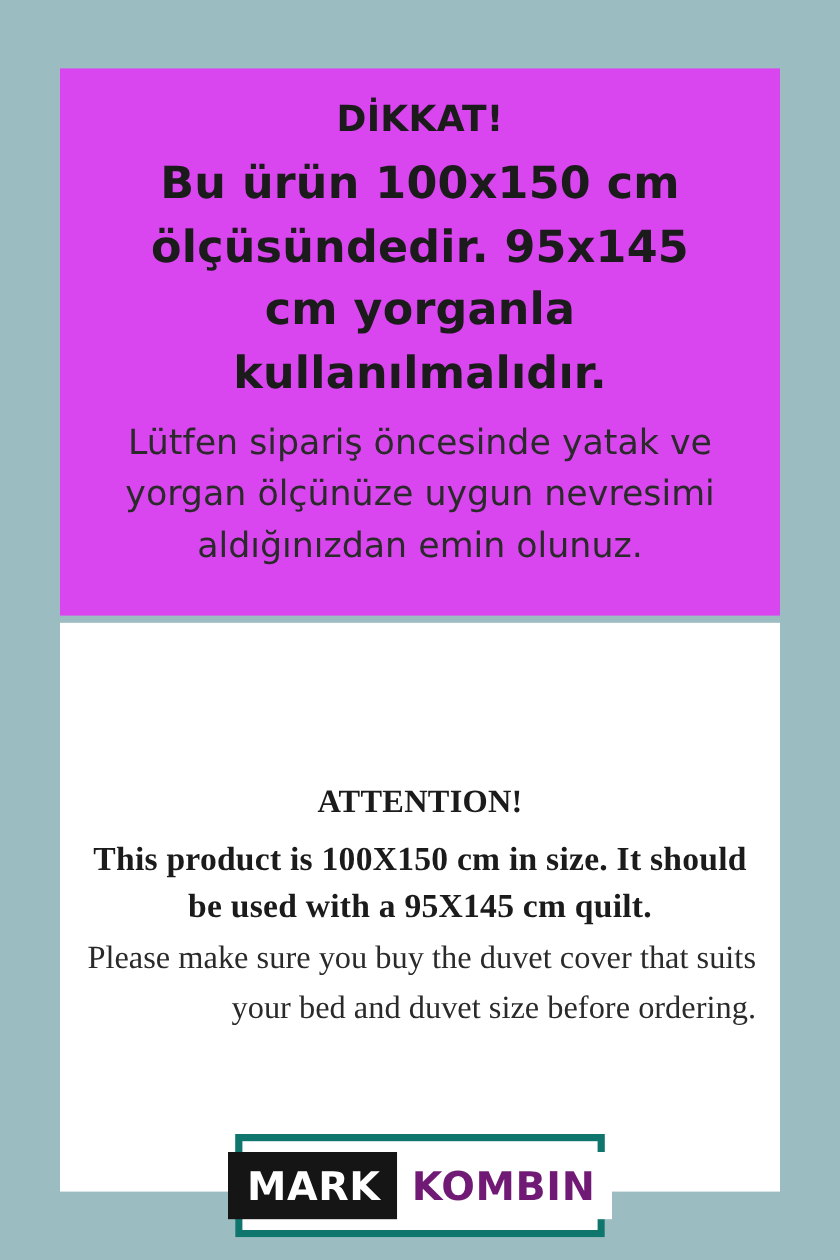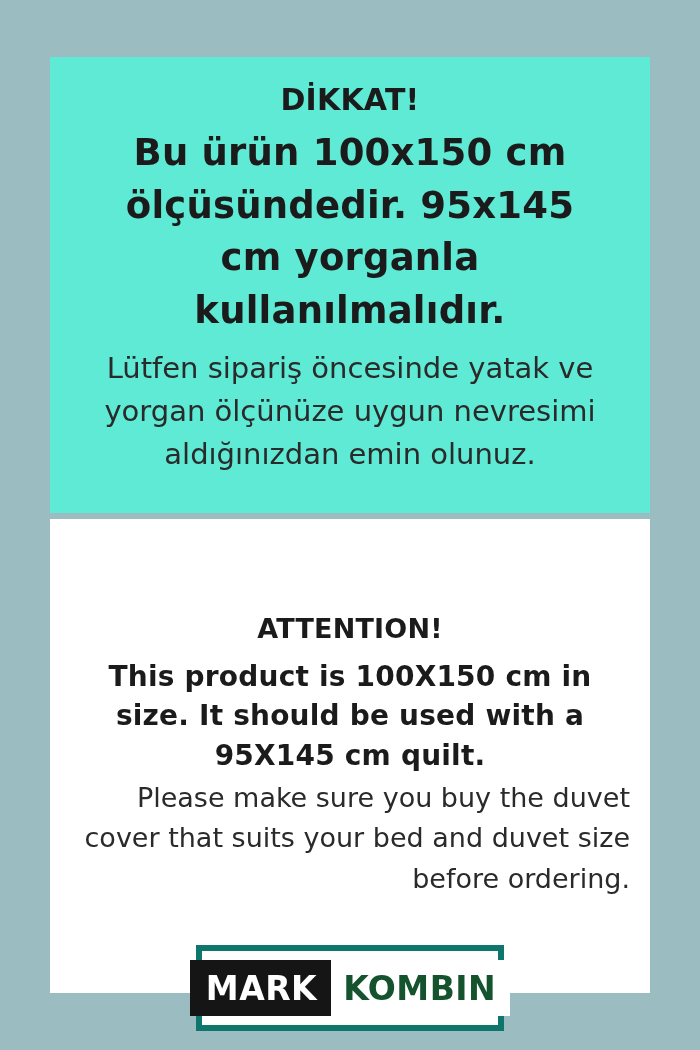--- a/index.html
+++ b/index.html
@@ -21,21 +21,21 @@
     box-sizing: border-box;
   }
 
   
   .panel-tr {
     position: absolute;
     left: 50px;
     top: 57px;
     width: 600px;
     height: 456px;
-    background: #5eead4;
+    background: #d946ef;
     box-sizing: border-box;
     display: flex;
     flex-direction: column;
     align-items: center;
     justify-content: center;
     padding: 0 24px;
   }
 
   
   .panel-en {
@@ -44,20 +44,21 @@
     top: 519px;
     width: 600px;
     height: 474px;
     background: #ffffff;
     box-sizing: border-box;
     display: flex;
     flex-direction: column;
     align-items: center;
     justify-content: center;
     padding: 0 18px;
+    font-family: Liberation Serif, serif;
   }
 
   .heading {
     font-weight: bold;
     color: #1b1b1b;
     text-align: center;
     line-height: 1.18;
     letter-spacing: 0.2px;
   }
   .tr-title {
@@ -124,21 +125,21 @@
     color: #ffffff;
     font-weight: bold;
     font-size: 33px;
     letter-spacing: 0.5px;
     display: flex;
     align-items: center;
     padding: 0 14px 0 16px;
   }
   .logo-kombin {
     background: #ffffff;
-    color: #14532d;
+    color: #701a75;
     font-weight: bold;
     font-size: 33px;
     letter-spacing: 0.5px;
     display: flex;
     align-items: center;
     padding: 0 14px 0 12px;
   }
 </style>
 </head>
 <body>

